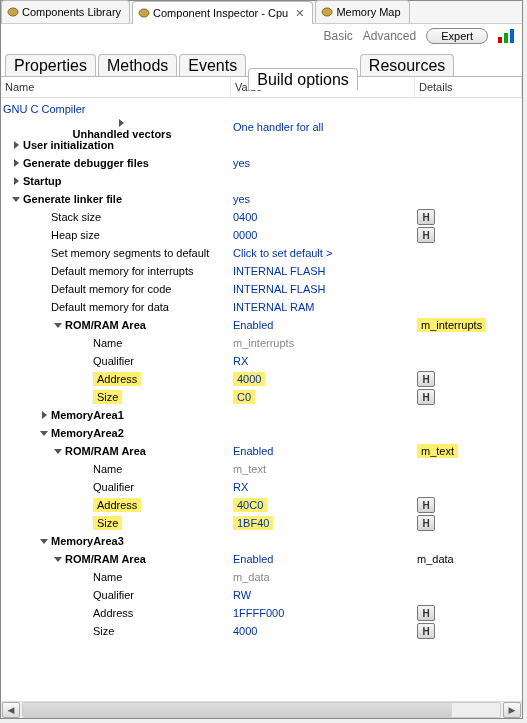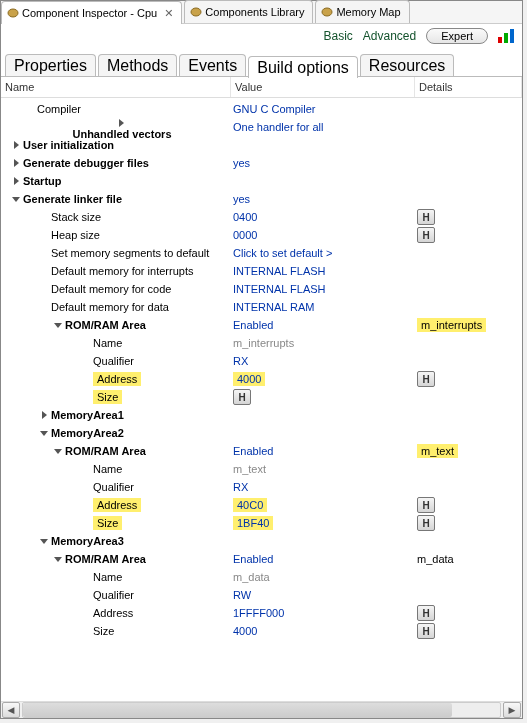--- a/index.html
+++ b/index.html
@@ -62,21 +62,21 @@
   }
   .mode-row {
     display: flex;
     justify-content: flex-end;
     align-items: center;
     gap: 10px;
     height: 24px;
     padding: 0 6px;
     background: #fff;
   }
-  .mode-link { color: #14532d; text-align: right; }
+  .mode-link { color: #737373; text-align: right; }
   .mode-btn {
     border: 1px solid #888;
     background: linear-gradient(#fafafa,#e6e6e6);
     padding: 1px 14px;
     border-radius: 8px;
     font-size: 11px;
   }
   .bars-icon {
     width: 18px;
     height: 14px;
@@ -104,21 +104,21 @@
     border-top-left-radius: 4px;
     border-top-right-radius: 4px;
     background: #f5f5f5;
     margin-right: 2px;
     font-size: 16px;
     height: 17px;
   }
   .inner-tab.active {
     background: #fff;
     position: relative;
-    top: 2px;
+    top: 14px;
   }
   .tree-container {
     flex: 1 1 auto;
     overflow: auto;
     position: relative;
     padding: 2px;
   }
   .header-row {
     display: flex;
     height: 20px;
@@ -202,37 +202,37 @@
   }
   .sb-track{flex:1;height:14px;background:#eee;margin:0 1px;border:1px solid #ccc;border-radius:2px;position:relative;}
   .sb-thumb{position:absolute;left:0;top:0;width:90%;height:100%;background:linear-gradient(#ddd,#ccc);border-radius:2px;}
 </style>
 </head>
 <body>
 
 <div class="window">
 
   <div class="top-tabs">
+    <div class="top-tab">
+      <svg class="bean" viewBox="0 0 12 12">
+          <ellipse cx="6" cy="6" rx="5" ry="4" fill="#c9a24a" stroke="#8a6a20"></ellipse>
+        </svg>
+      <span>Components Library</span>
+    </div>
     <div class="top-tab active">
       <svg class="bean" viewBox="0 0 12 12">
           <ellipse cx="6" cy="6" rx="5" ry="4" fill="#c9a24a" stroke="#8a6a20"></ellipse>
         </svg>
       <span>Component Inspector - Cpu</span>
       <span class="close-x">✕</span>
     </div>
     <div class="top-tab">
       <svg class="bean" viewBox="0 0 12 12">
           <ellipse cx="6" cy="6" rx="5" ry="4" fill="#c9a24a" stroke="#8a6a20"></ellipse>
         </svg>
-      <span>Components Library</span>
-    </div>
-    <div class="top-tab">
-      <svg class="bean" viewBox="0 0 12 12">
-          <ellipse cx="6" cy="6" rx="5" ry="4" fill="#c9a24a" stroke="#8a6a20"></ellipse>
-        </svg>
       <span>Memory Map</span>
     </div>
   </div>
 
   <div class="mode-row">
     <span class="mode-link">Basic</span>
     <span class="mode-link">Advanced</span>
     <span class="mode-btn">Expert</span>
     <span class="bars-icon">
         <span></span>
@@ -251,24 +251,20 @@
 
   <div class="header-row">
     <div class="hdr col-name">Name</div>
     <div class="hdr col-value">Value</div>
     <div class="hdr col-details">Details</div>
   </div>
 
   <div class="tree-container">
     <div id="tree-rows">
         <div class="row">
-          <div class="name-cell" style="padding-left: 22px;">
-            <span class="twisty "></span>
-            <span>Compiler</span>
-          </div>
           <div class="value-cell">
             <span class="link-val">GNU C Compiler</span>
           </div>
           <div class="details-cell"></div>
         </div>
         <div class="row">
           <div class="name-cell" style="padding-left: 8px; flex-direction: column;">
             <span class="twisty tw-closed"></span>
             <span class="bold">Unhandled vectors</span>
           </div>
@@ -418,20 +414,23 @@
             <span class="link-val hl" style="padding: 1px 4px;">4000</span>
           </div>
           <div class="details-cell">
             <span class="hbtn">H</span>
           </div>
         </div>
         <div class="row">
           <div class="name-cell" style="padding-left: 78px;">
             <span class="twisty "></span>
             <span class="hl" style="padding: 1px 4px;">Size</span>
+          </div>
+          <div class="value-cell">
+            <span class="link-val hl" style="padding: 1px 4px;">C0</span>
           </div>
           <div class="details-cell">
             <span class="hbtn">H</span>
           </div>
         </div>
         <div class="row">
           <div class="name-cell" style="padding-left: 36px;">
             <span class="twisty tw-closed"></span>
             <span class="bold">MemoryArea1</span>
           </div>

